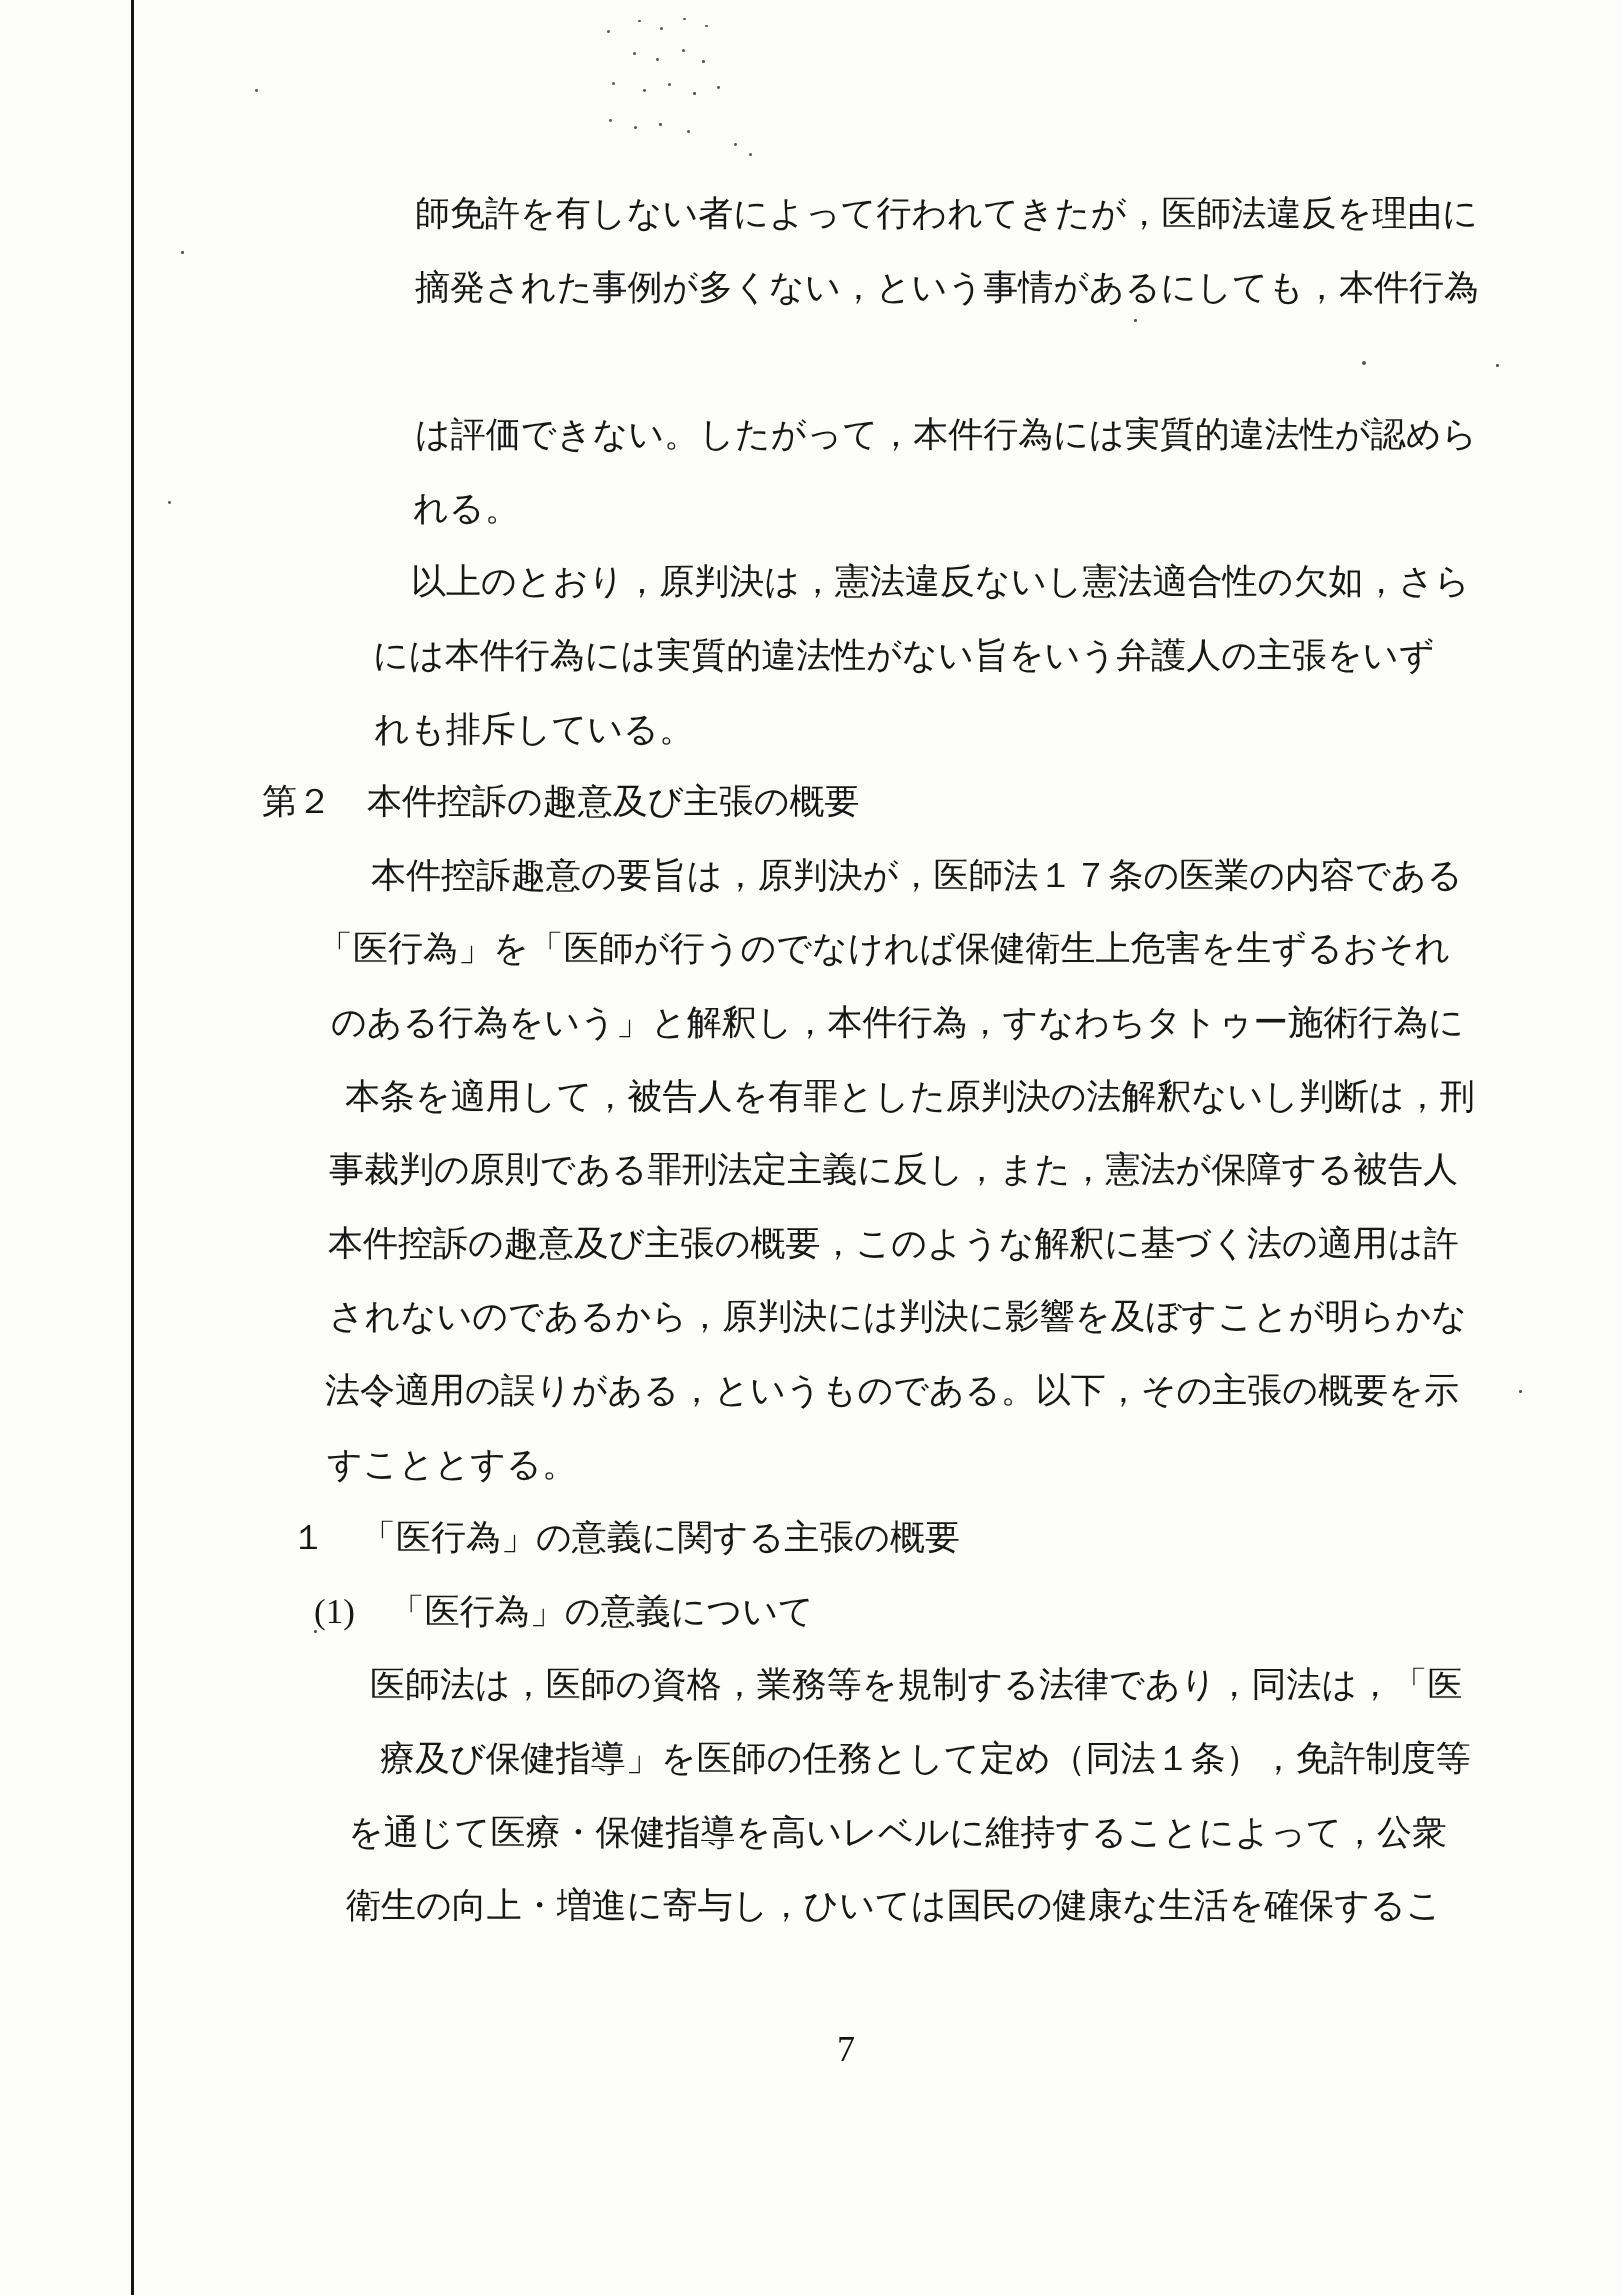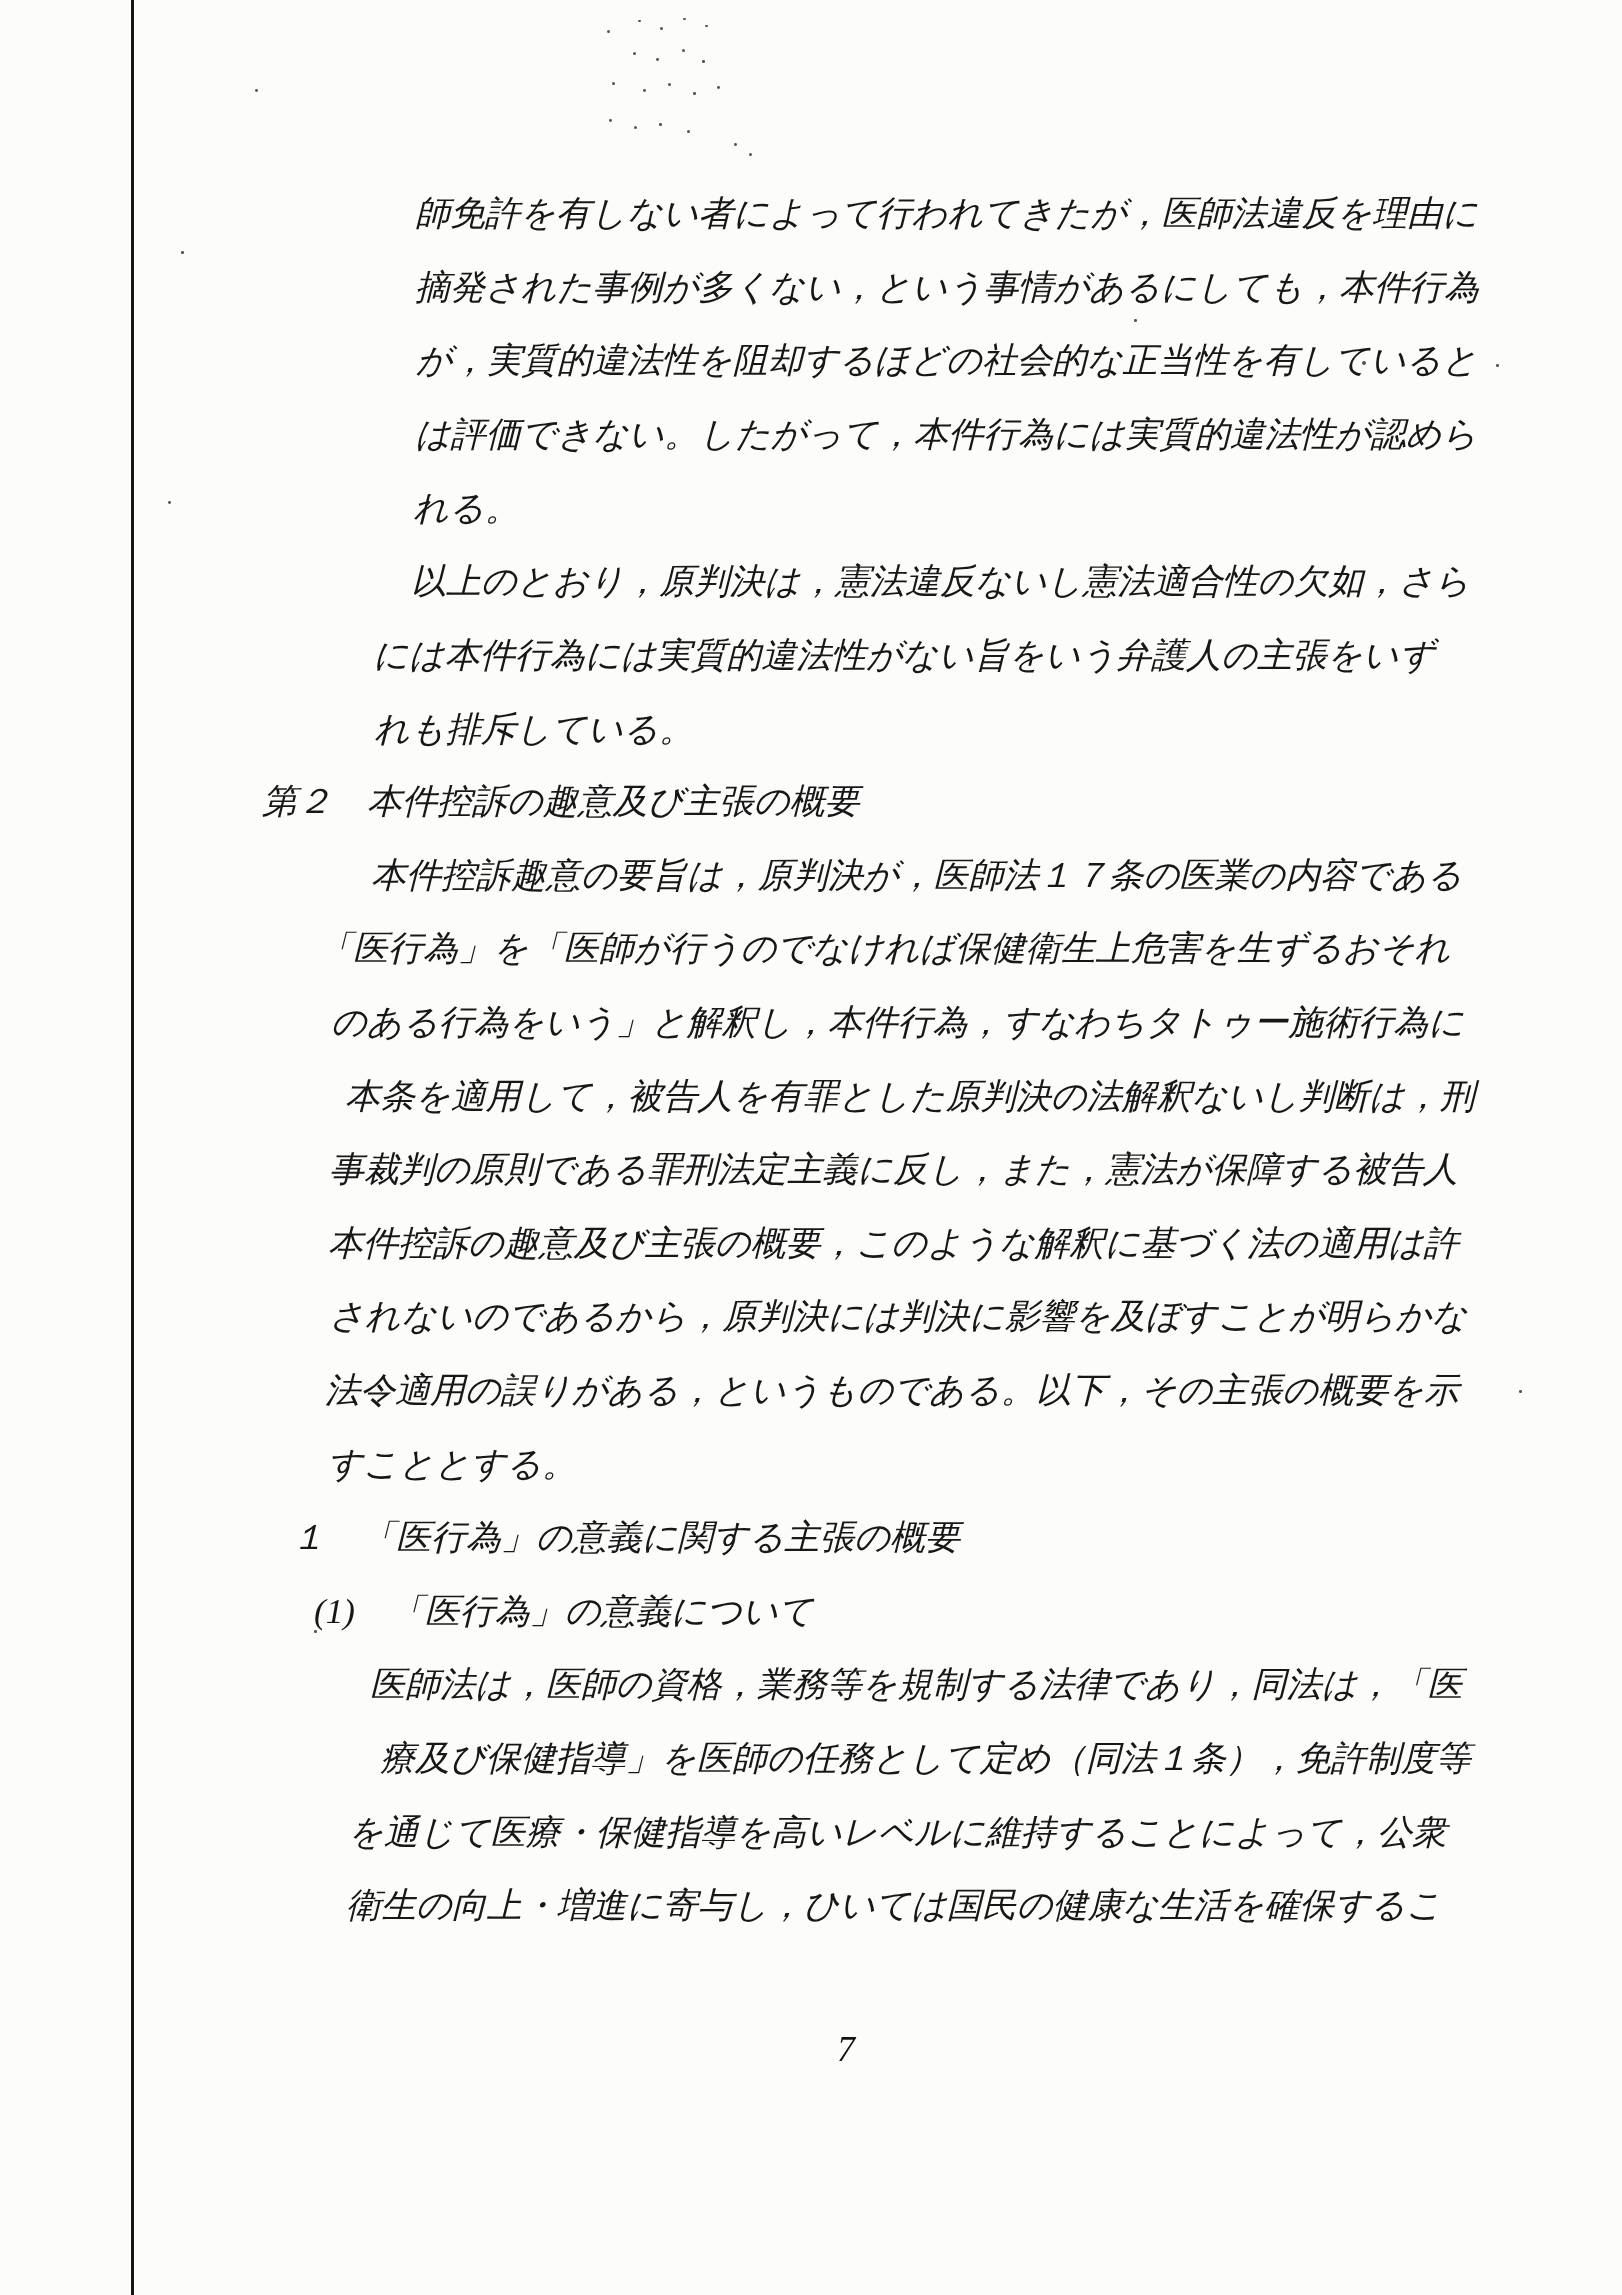--- a/index.html
+++ b/index.html
@@ -4,21 +4,21 @@
 <style>
   * { margin:0; padding:0; box-sizing:border-box; }
   html,body { width:1622px; height:2295px; }
   body {
     position:relative;
     background:#fcfcfb;
     font-family:"Liberation Serif","DejaVu Serif",serif;
     color:#161616;
     overflow:hidden;
   }
-  .page { position:absolute; inset:0;font-style:italic; }
+  .page { position:absolute; inset:0; }
   .line {
     position:absolute;
     font-size:35px;
     line-height:35px;
     letter-spacing:0px;
     white-space:nowrap;
     color:#171717;
     text-rendering:geometricPrecision;
   }
   .binding-line {
@@ -72,21 +72,20 @@
   <span class="speck" style="left:181px;top:251px;width:2.5px;height:2.5px;"></span>
   <span class="speck" style="left:168px;top:501px;width:2.9px;height:2.9px;"></span>
   <span class="speck" style="left:1496px;top:364px;width:2.5px;height:2.5px;"></span>
   <span class="speck" style="left:1362px;top:361px;width:3.9px;height:3.9px;"></span>
   <span class="speck" style="left:1519px;top:1390px;width:2.5px;height:2.5px;"></span>
   <span class="speck" style="left:314px;top:1630px;width:2.5px;height:2.5px;"></span>
   <span class="speck" style="left:1134px;top:319px;width:2.5px;height:2.5px;"></span>
 
   <div class="line" style="left:415px;top:196px;">師免許を有しない者によって行われてきたが，医師法違反を理由に</div>
   <div class="line" style="left:415px;top:270px;">摘発された事例が多くない，という事情があるにしても，本件行為</div>
-  <div class="line" style="left:416px;top:343px;">が，実質的違法性を阻却するほどの社会的な正当性を有していると</div>
   <div class="line" style="left:415px;top:417px;">は評価できない。したがって，本件行為には実質的違法性が認めら</div>
   <div class="line" style="left:413px;top:491px;">れる。</div>
 
   <div class="line" style="left:411px;top:564px;">以上のとおり，原判決は，憲法違反ないし憲法適合性の欠如，さら</div>
   <div class="line" style="left:373px;top:638px;">には本件行為には実質的違法性がない旨をいう弁護人の主張をいず</div>
   <div class="line" style="left:374px;top:712px;text-align:right;">れも排斥している。</div>
 
   <div class="line" style="left:262px;top:784px;">第２　本件控訴の趣意及び主張の概要</div>
 
   <div class="line" style="left:371px;top:858px;">本件控訴趣意の要旨は，原判決が，医師法１７条の医業の内容である</div>

